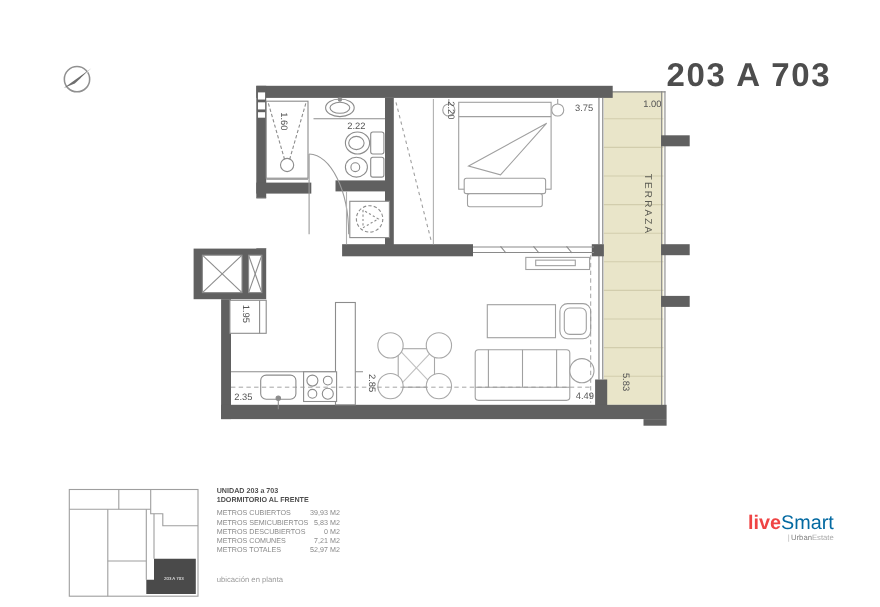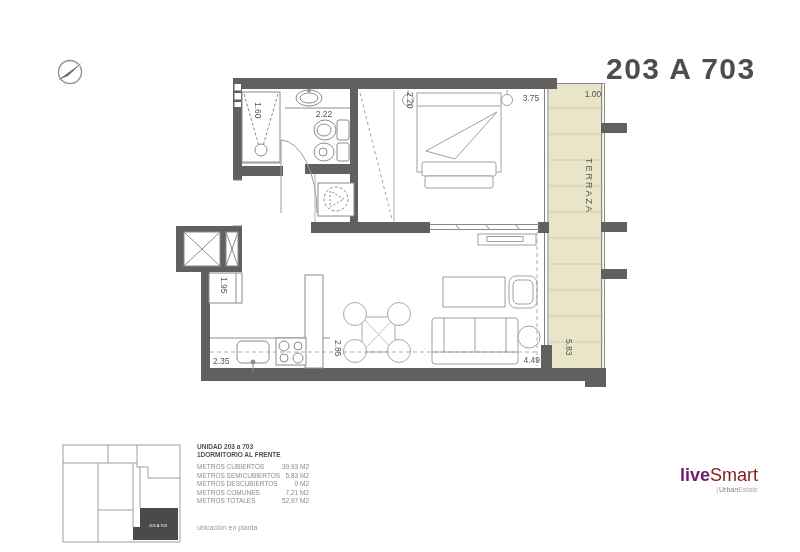--- a/index.html
+++ b/index.html
@@ -8,22 +8,22 @@
   .plan-svg{position:absolute;left:0;top:0;}
   .unit-title{position:absolute;left:606px;top:52px;width:170px;
               font-size:30px;font-weight:bold;color:#4d4d4d;letter-spacing:1.5px;}
   .info-panel{position:absolute;left:197px;top:443px;width:112px;
               font-size:6.5px;line-height:8.5px;color:#8b8b8b;}
   .info-head{color:#4f4f4f;font-weight:bold;line-height:8px;margin-bottom:4px;}
   .info-row{display:flex;justify-content:space-between;}
   .plan-caption{position:absolute;left:197px;top:524px;font-size:7px;color:#9a9a9a;}
   .logo{position:absolute;left:640px;top:465px;width:118px;text-align:right;}
   .logo-main{font-size:18px;line-height:20px;}
-  .logo-live{font-weight:bold;color:#701a75;}
-  .logo-smart{color:#7f1d1d;}
+  .logo-live{font-weight:bold;color:#ef4444;}
+  .logo-smart{color:#0369a1;}
   .logo-sub{font-size:7px;line-height:9px;}
   .logo-bar{color:#b5b5b5;margin-right:1px;}
   .logo-sub-bold{color:#7f7f7f;}
   .logo-sub-light{color:#ababab;}
   text{font-family:"Liberation Sans",sans-serif;}
 </style>
 </head>
 <body>
 
 <div class="page">

